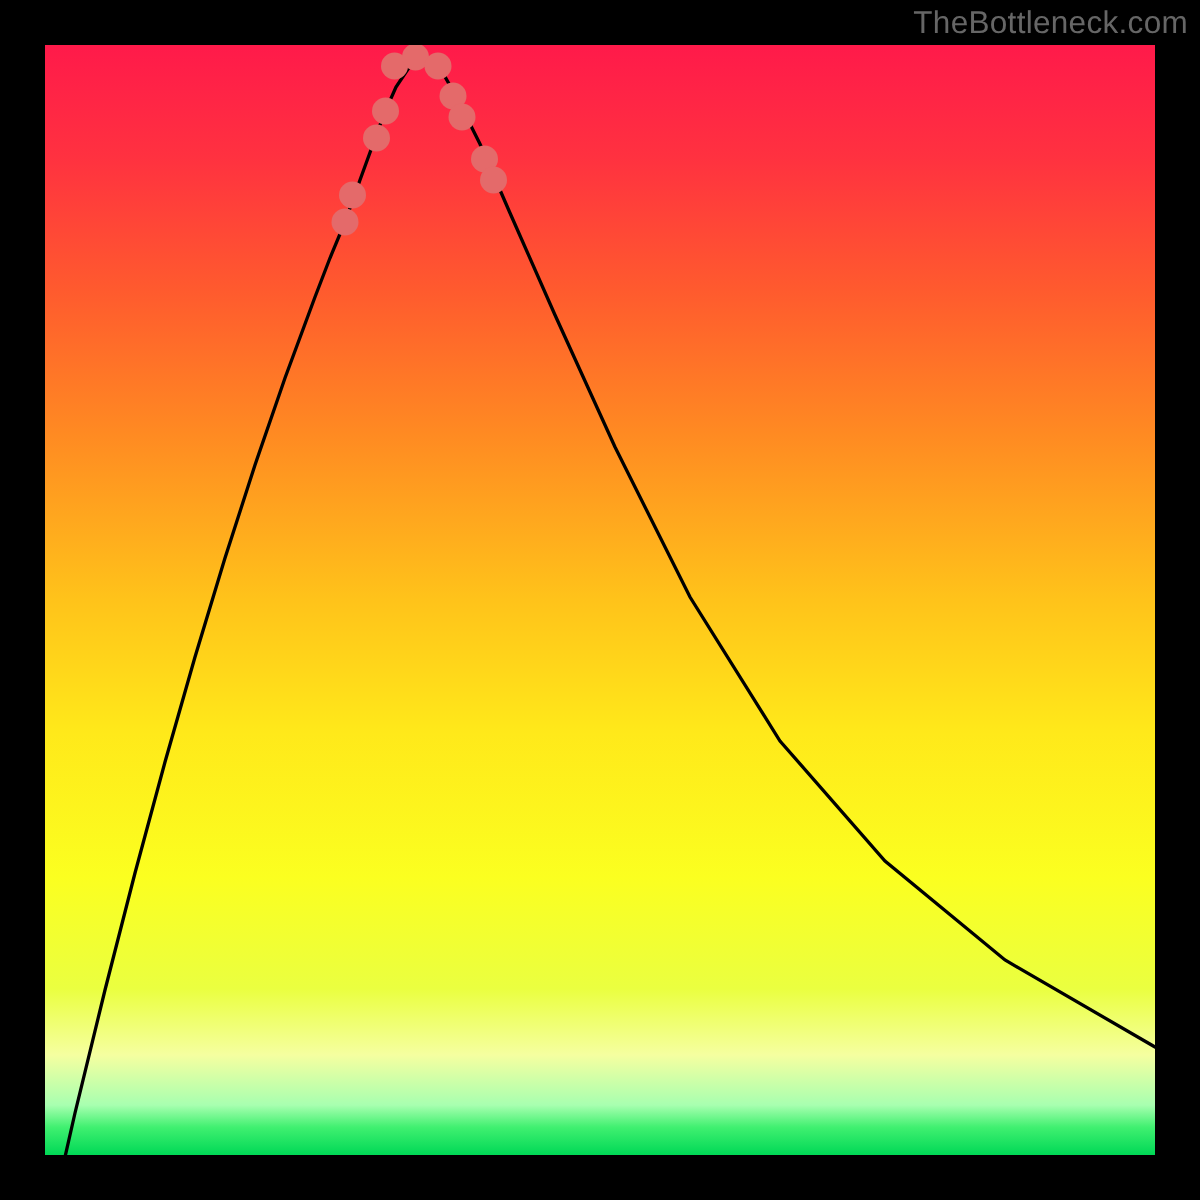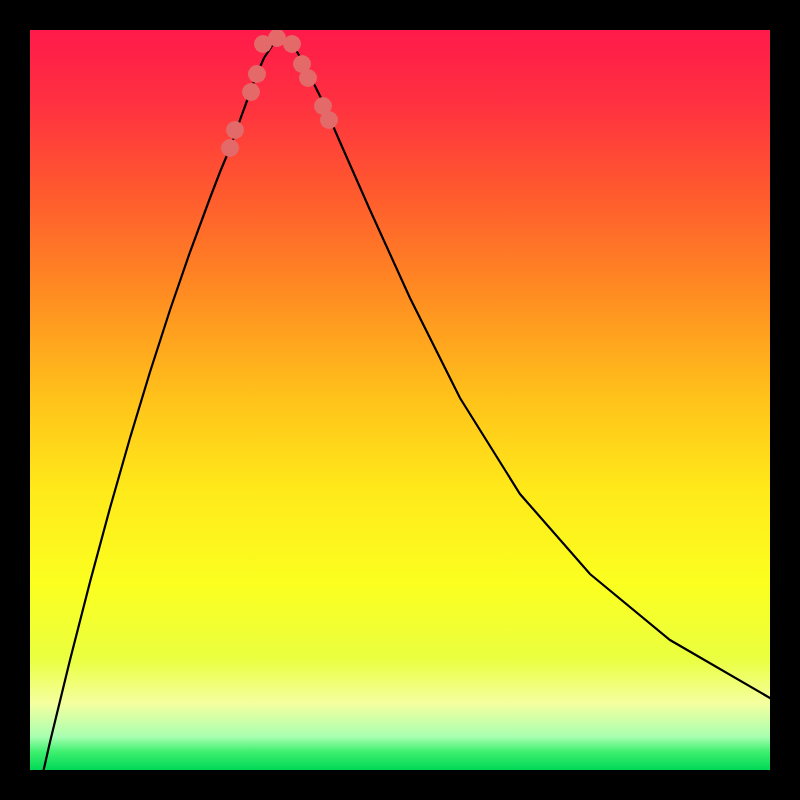--- a/index.html
+++ b/index.html
@@ -73,13 +73,14 @@
           <circle cx="233" cy="14" r="9" fill="#e46a6a"></circle>
           <circle cx="247" cy="8" r="9" fill="#e46a6a"></circle>
           <circle cx="262" cy="14" r="9" fill="#e46a6a"></circle>
           <circle cx="272" cy="34" r="9" fill="#e46a6a"></circle>
           <circle cx="278" cy="48" r="9" fill="#e46a6a"></circle>
           <circle cx="293" cy="76" r="9" fill="#e46a6a"></circle>
           <circle cx="299" cy="90" r="9" fill="#e46a6a"></circle>
         </g>
     </svg>
   </div>
+  <div class="watermark">TheBottleneck.com</div>
 </div>
 
 </body></html>

